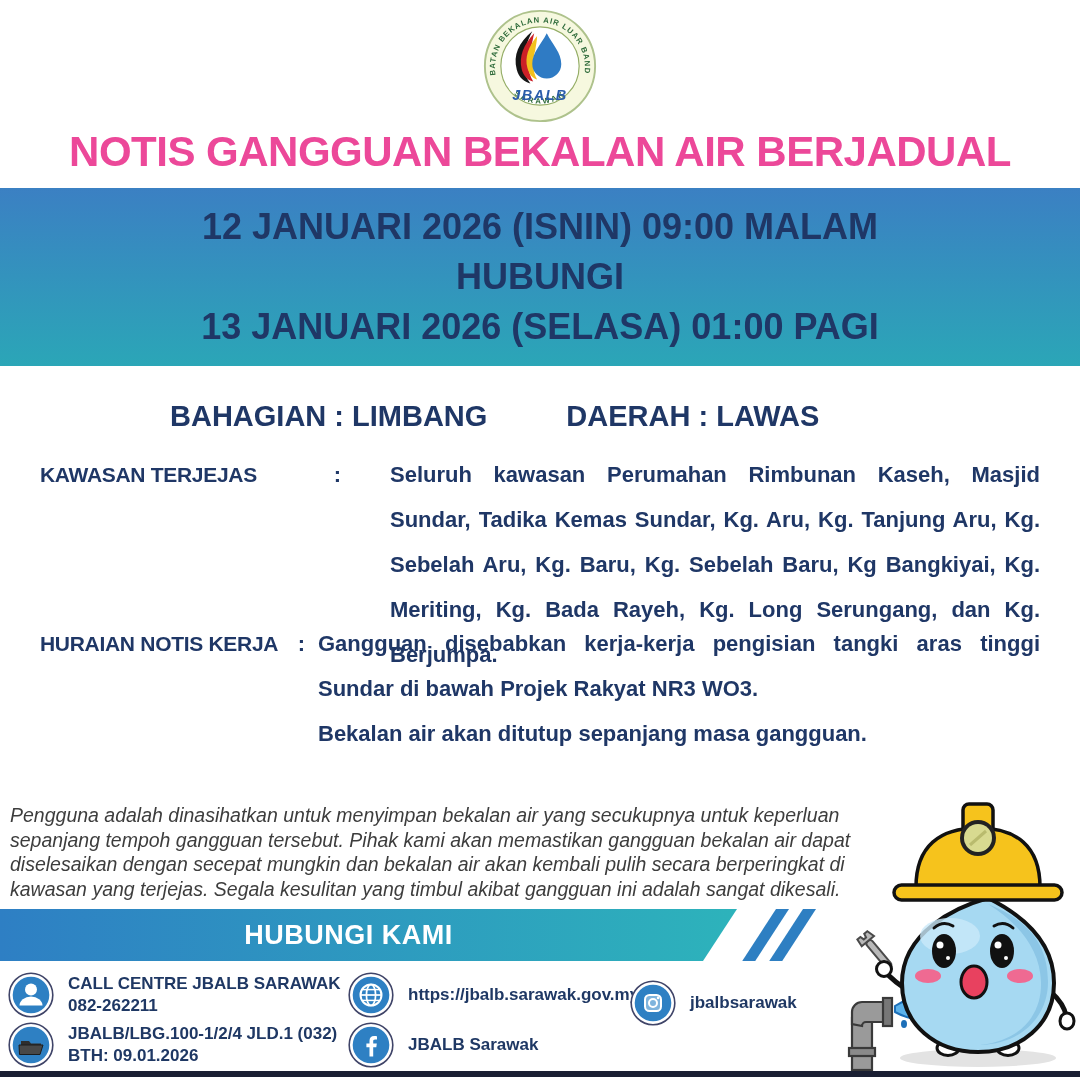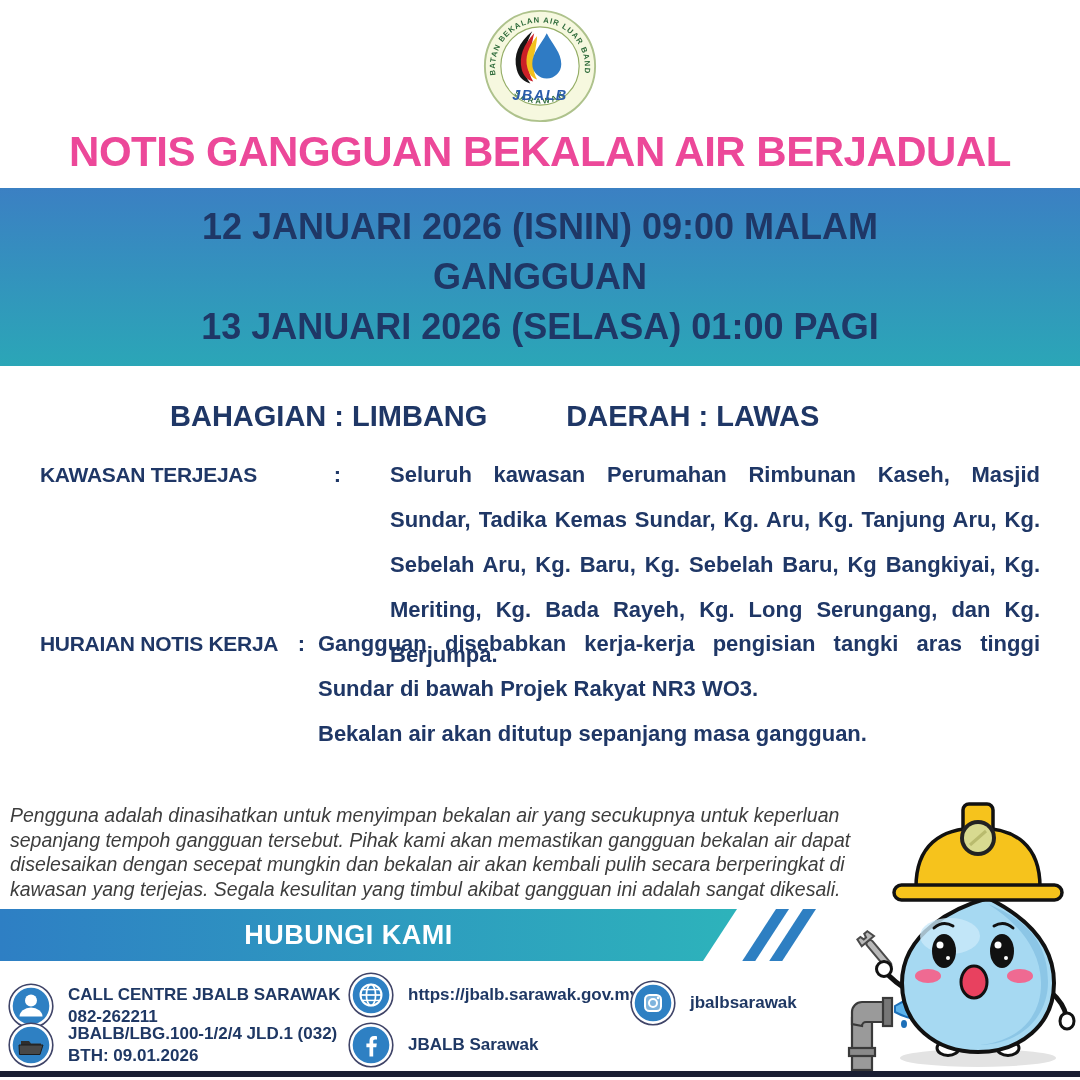--- a/index.html
+++ b/index.html
@@ -38,21 +38,21 @@
            clip-path:polygon(0 0, 737px 0, 703px 100%, 0 100%);
            display:flex; align-items:center; justify-content:center; }
   .contact-banner span { color:#ffffff; font-weight:700; font-size:27px; letter-spacing:0.5px; margin-left:-40px; }
   .stripe { position:absolute; top:909px; width:13px; height:52px; background:#2e7fc2;
            transform:skewX(-33deg); transform-origin:top left; }
   .s1 { left:776px; } .s2 { left:803px; }
 
   .contact-grid { position:absolute; top:968px; left:0; width:840px; height:104px; }
   .c-item { position:absolute; display:flex; align-items:center; gap:14px; }
   .c-text { color:#1f3864; font-weight:700; font-size:17px; line-height:22px; }
-  .ci-call { left:8px; top:15px; }
+  .ci-call { left:8px; top:4px; }
   .ci-ref  { left:8px; top:54px; }
   .ci-web  { left:348px; top:4px; }
   .ci-fb   { left:348px; top:54px; }
   .ci-ig   { left:630px; top:12px; }
 
   .mascot { position:absolute; left:838px; top:786px; }
 
   .bottom-bar { position:absolute; top:1071px; left:0; width:1080px; height:6px; background:#1a1f33; }
 </style>
 </head>
@@ -81,21 +81,21 @@
         <path d="M67,26 C61,38 52,46 52,58 a15,15 0 0 0 30,0 C82,46 73,38 67,26 Z" fill="#2f7bc4"></path>
       </g>
       <text x="60" y="95" text-anchor="middle" font-size="15" font-weight="700" font-style="italic" fill="#2a5caa" letter-spacing="1.5">JBALB</text>
     </svg>
   </div>
 
   <h1 class="title">NOTIS GANGGUAN BEKALAN AIR BERJADUAL</h1>
 
   <div class="schedule-banner">
     <div>12 JANUARI 2026 (ISNIN) 09:00 MALAM</div>
-    <div>GANGGUAN</div>
+    <div>HUBUNGI</div>
     <div>13 JANUARI 2026 (SELASA) 01:00 PAGI</div>
   </div>
 
   <div class="location-row">
     <span>BAHAGIAN : LIMBANG</span>
     <span>DAERAH : LAWAS</span>
   </div>
 
   <div class="detail-grid kawasan">
     <span class="label">KAWASAN TERJEJAS</span>

